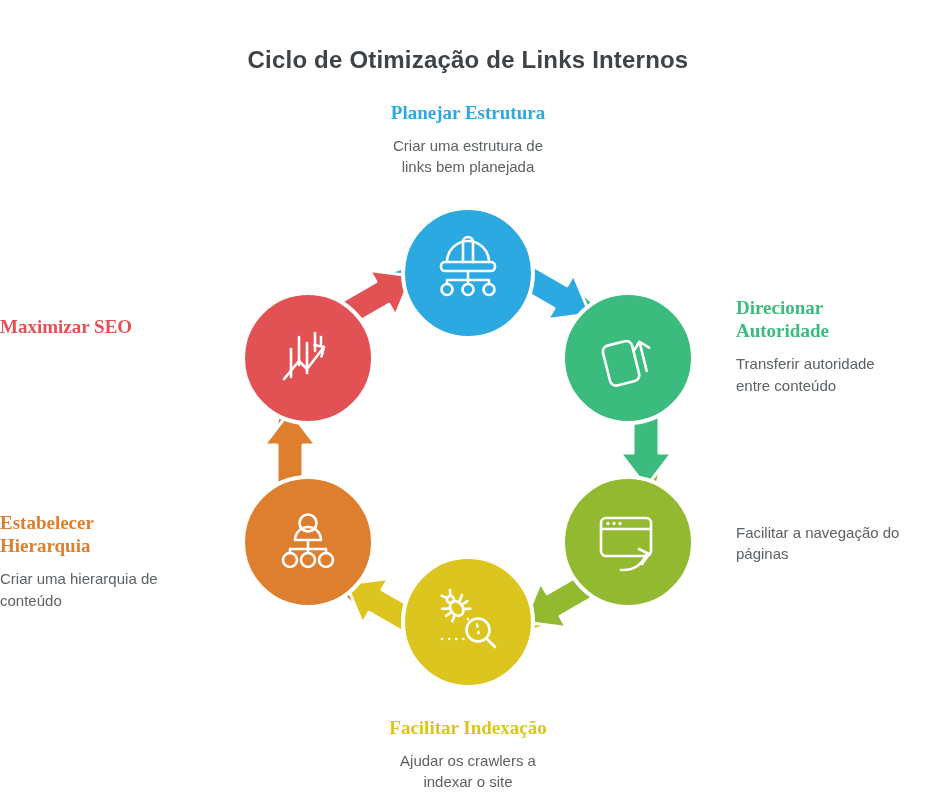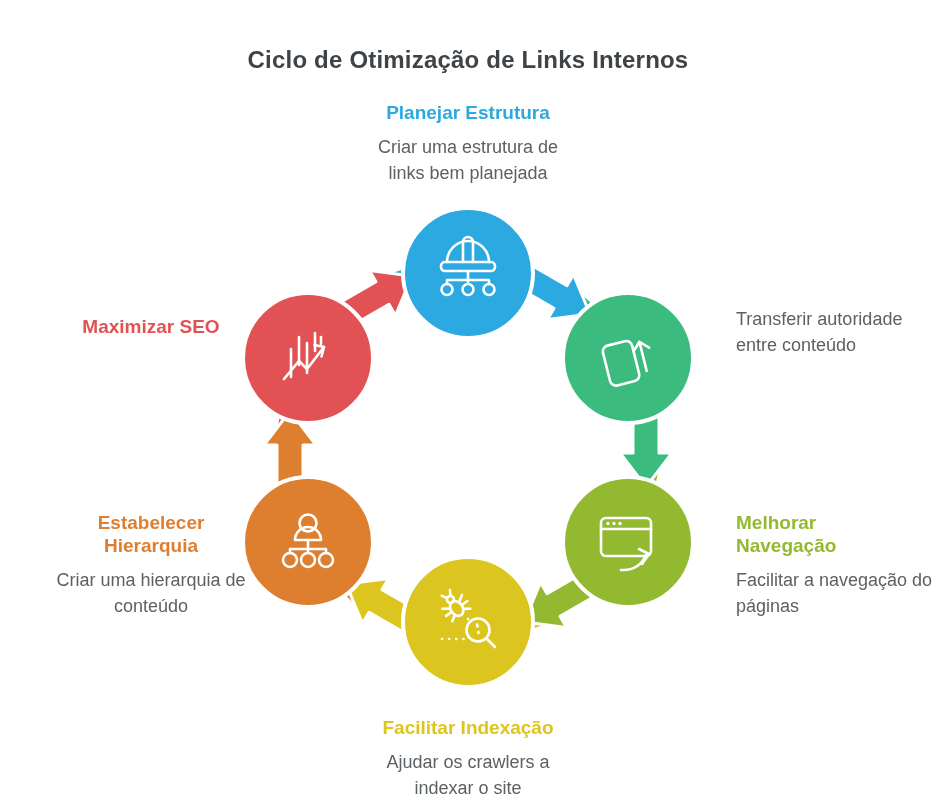--- a/index.html
+++ b/index.html
@@ -6,29 +6,29 @@
   .canvas{
     position:relative;width:936px;height:797px;background:#ffffff;overflow:hidden;
     font-family:"Liberation Sans",sans-serif;
   }
   .page-title{
     position:absolute;top:46px;left:0;right:0;text-align:center;
     font-size:24px;font-weight:700;color:#3E4347;letter-spacing:.2px;
   }
   .step-text{position:absolute;}
   .step-label{
-    font-size:19px;font-weight:700;line-height:1.22;white-space:pre-line;
+    font-size:19px;font-weight:700;line-height:1.22;white-space:pre-line;font-family:Liberation Serif, serif;
   }
   .step-desc{
-    margin-top:11px;font-size:18px;font-weight:400;line-height:1.42;
+    margin-top:11px;font-size:15px;font-weight:400;line-height:1.42;
     color:#5C6165;white-space:pre-line;
   }
   .t-center{text-align:center;}
   .t-left{text-align:left;}
-  .t-right{text-align:center;margin-left:48px;}
+  .t-right{text-align:left;}
   .pos-top{top:101px;left:0;right:0;}
   .pos-right-top{top:296px;left:736px;width:198px;}
   .pos-right-bottom{top:511px;left:736px;width:198px;}
   .pos-bottom{top:716px;left:0;right:0;}
   .pos-left-bottom{top:511px;left:0;width:206px;}
   .pos-left-top{top:315px;left:0;width:206px;}
   svg.diagram{position:absolute;top:0;left:0;}
   .icon{stroke:#ffffff;stroke-width:2.6;fill:none;stroke-linecap:round;stroke-linejoin:round;}
 </style>
 </head>
@@ -38,27 +38,27 @@
 
   <div class="page-title" style="color: rgb(62, 67, 71);">Ciclo de Otimização de Links Internos</div>
 
   <div class="step-text pos-top t-center">
     <div class="step-label" style="color: rgb(43, 169, 224);">Planejar Estrutura</div>
     <div class="step-desc">Criar uma estrutura de
 links bem planejada</div>
   </div>
 
   <div class="step-text pos-right-top t-left">
+    <div class="step-label" style="color: rgb(59, 188, 126);">Direcionar
+Autoridade</div>
     <div class="step-desc">Transferir autoridade
 entre conteúdo</div>
   </div>
 
   <div class="step-text pos-right-bottom t-left">
-    <div class="step-label" style="color: rgb(146, 185, 47);">Melhorar
-Navegação</div>
     <div class="step-desc">Facilitar a navegação do
 páginas</div>
   </div>
 
   <div class="step-text pos-left-bottom t-right">
     <div class="step-label" style="color: rgb(222, 127, 47);">Estabelecer
 Hierarquia</div>
     <div class="step-desc">Criar uma hierarquia de
 conteúdo</div>
   </div>

